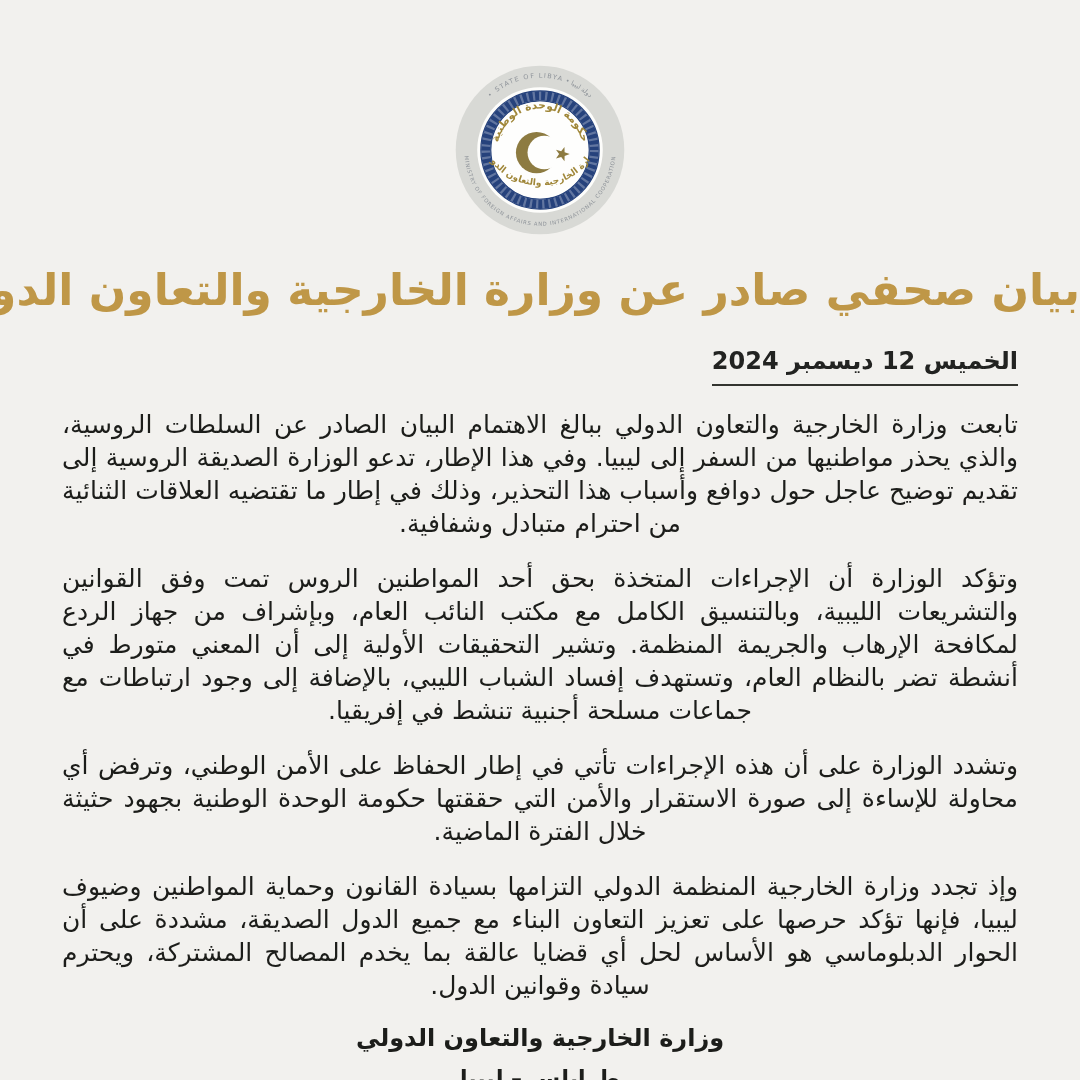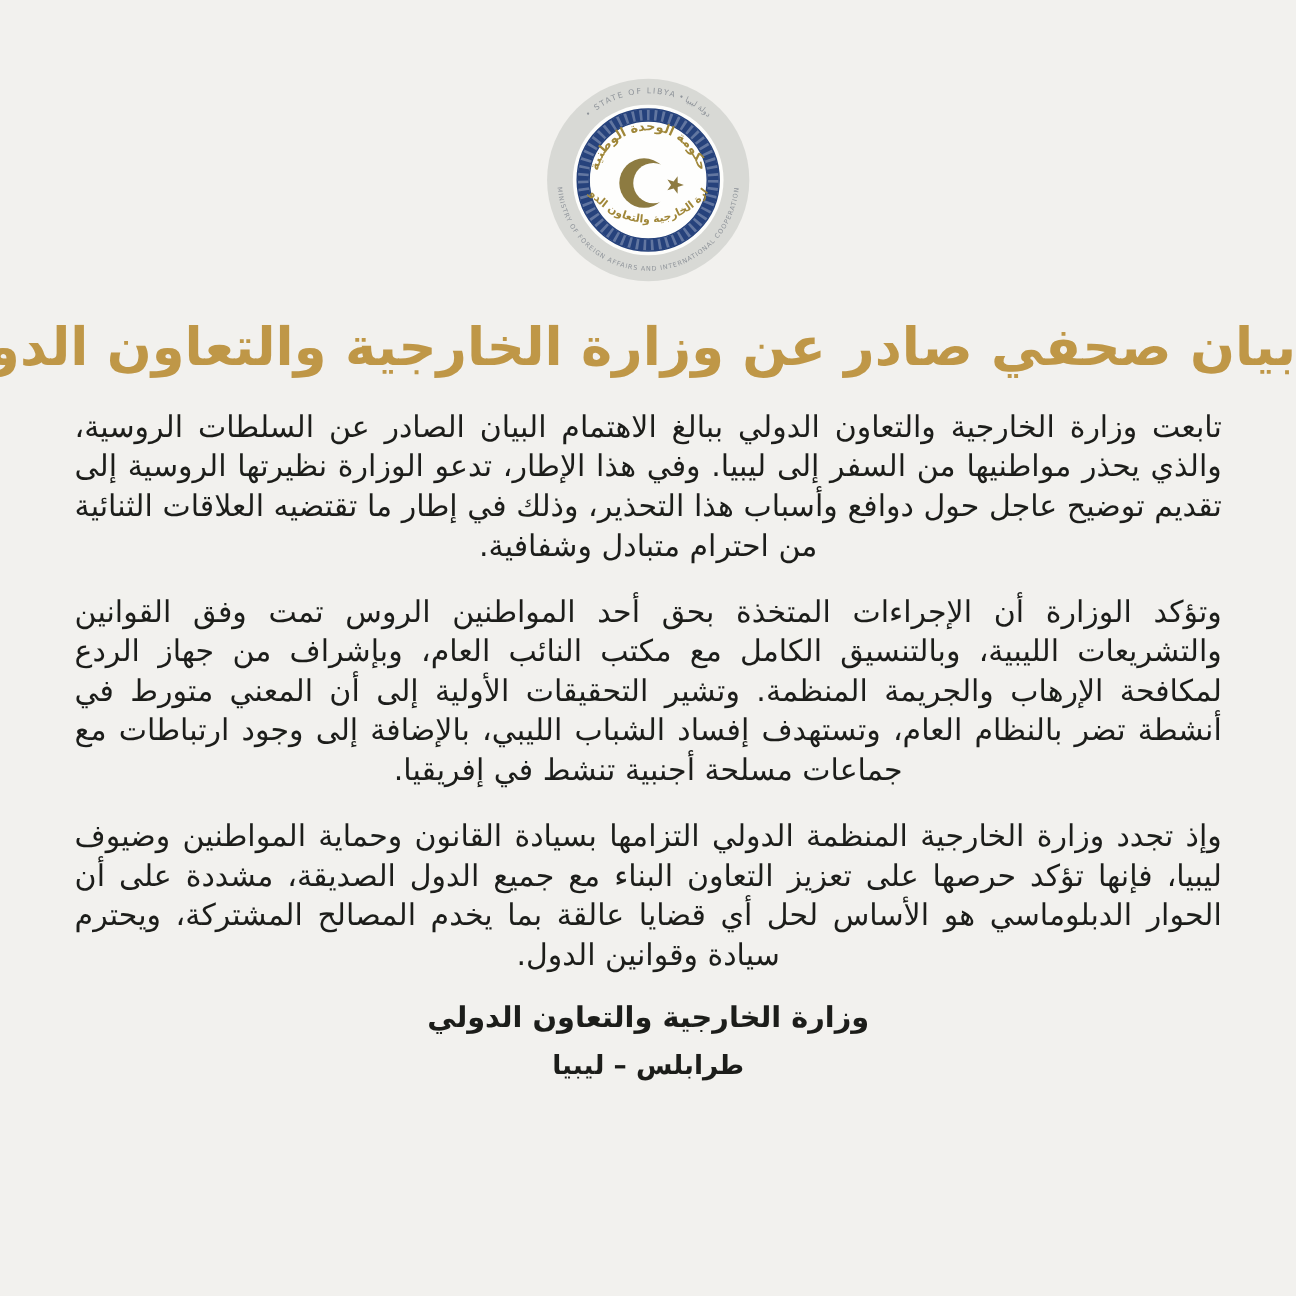--- a/index.html
+++ b/index.html
@@ -148,24 +148,28 @@
       </g>
 
       <text class="inner-gold-text-sm">
         <textPath href="#arcInnerBottom" startOffset="50%" text-anchor="middle">وزارة الخارجية والتعاون الدولي</textPath>
       </text>
     </svg>
   </div>
 
   <h1 class="title">بيان صحفي صادر عن وزارة الخارجية والتعاون الدولي</h1>
 
+  <div class="date-row">
+    <span class="date">الخميس 12 ديسمبر 2024</span>
+  </div>
 
   <div class="body-text">
-    <p>تابعت وزارة الخارجية والتعاون الدولي ببالغ الاهتمام البيان الصادر عن السلطات الروسية، والذي يحذر مواطنيها من السفر إلى ليبيا. وفي هذا الإطار، تدعو الوزارة نظيرتها الروسية إلى تقديم توضيح عاجل حول دوافع وأسباب هذا التحذير، وذلك في إطار ما تقتضيه العلاقات الثنائية من احترام متبادل وشفافية.</p>
+    <p>تابعت وزارة الخارجية والتعاون الدولي ببالغ الاهتمام البيان الصادر عن السلطات الروسية، والذي يحذر مواطنيها من السفر إلى ليبيا. وفي هذا الإطار، تدعو الوزارة الصديقة الروسية إلى تقديم توضيح عاجل حول دوافع وأسباب هذا التحذير، وذلك في إطار ما تقتضيه العلاقات الثنائية من احترام متبادل وشفافية.</p>
     <p>وتؤكد الوزارة أن الإجراءات المتخذة بحق أحد المواطنين الروس تمت وفق القوانين والتشريعات الليبية، وبالتنسيق الكامل مع مكتب النائب العام، وبإشراف من جهاز الردع لمكافحة الإرهاب والجريمة المنظمة. وتشير التحقيقات الأولية إلى أن المعني متورط في أنشطة تضر بالنظام العام، وتستهدف إفساد الشباب الليبي، بالإضافة إلى وجود ارتباطات مع جماعات مسلحة أجنبية تنشط في إفريقيا.</p>
+    <p>وتشدد الوزارة على أن هذه الإجراءات تأتي في إطار الحفاظ على الأمن الوطني، وترفض أي محاولة للإساءة إلى صورة الاستقرار والأمن التي حققتها حكومة الوحدة الوطنية بجهود حثيثة خلال الفترة الماضية.</p>
     <p>وإذ تجدد وزارة الخارجية المنظمة الدولي التزامها بسيادة القانون وحماية المواطنين وضيوف ليبيا، فإنها تؤكد حرصها على تعزيز التعاون البناء مع جميع الدول الصديقة، مشددة على أن الحوار الدبلوماسي هو الأساس لحل أي قضايا عالقة بما يخدم المصالح المشتركة، ويحترم سيادة وقوانين الدول.</p>
   </div>
 
   <div class="footer">
     <div class="ministry">وزارة الخارجية والتعاون الدولي</div>
     <div class="location">طرابلس – ليبيا</div>
   </div>
 
 </div>
 

